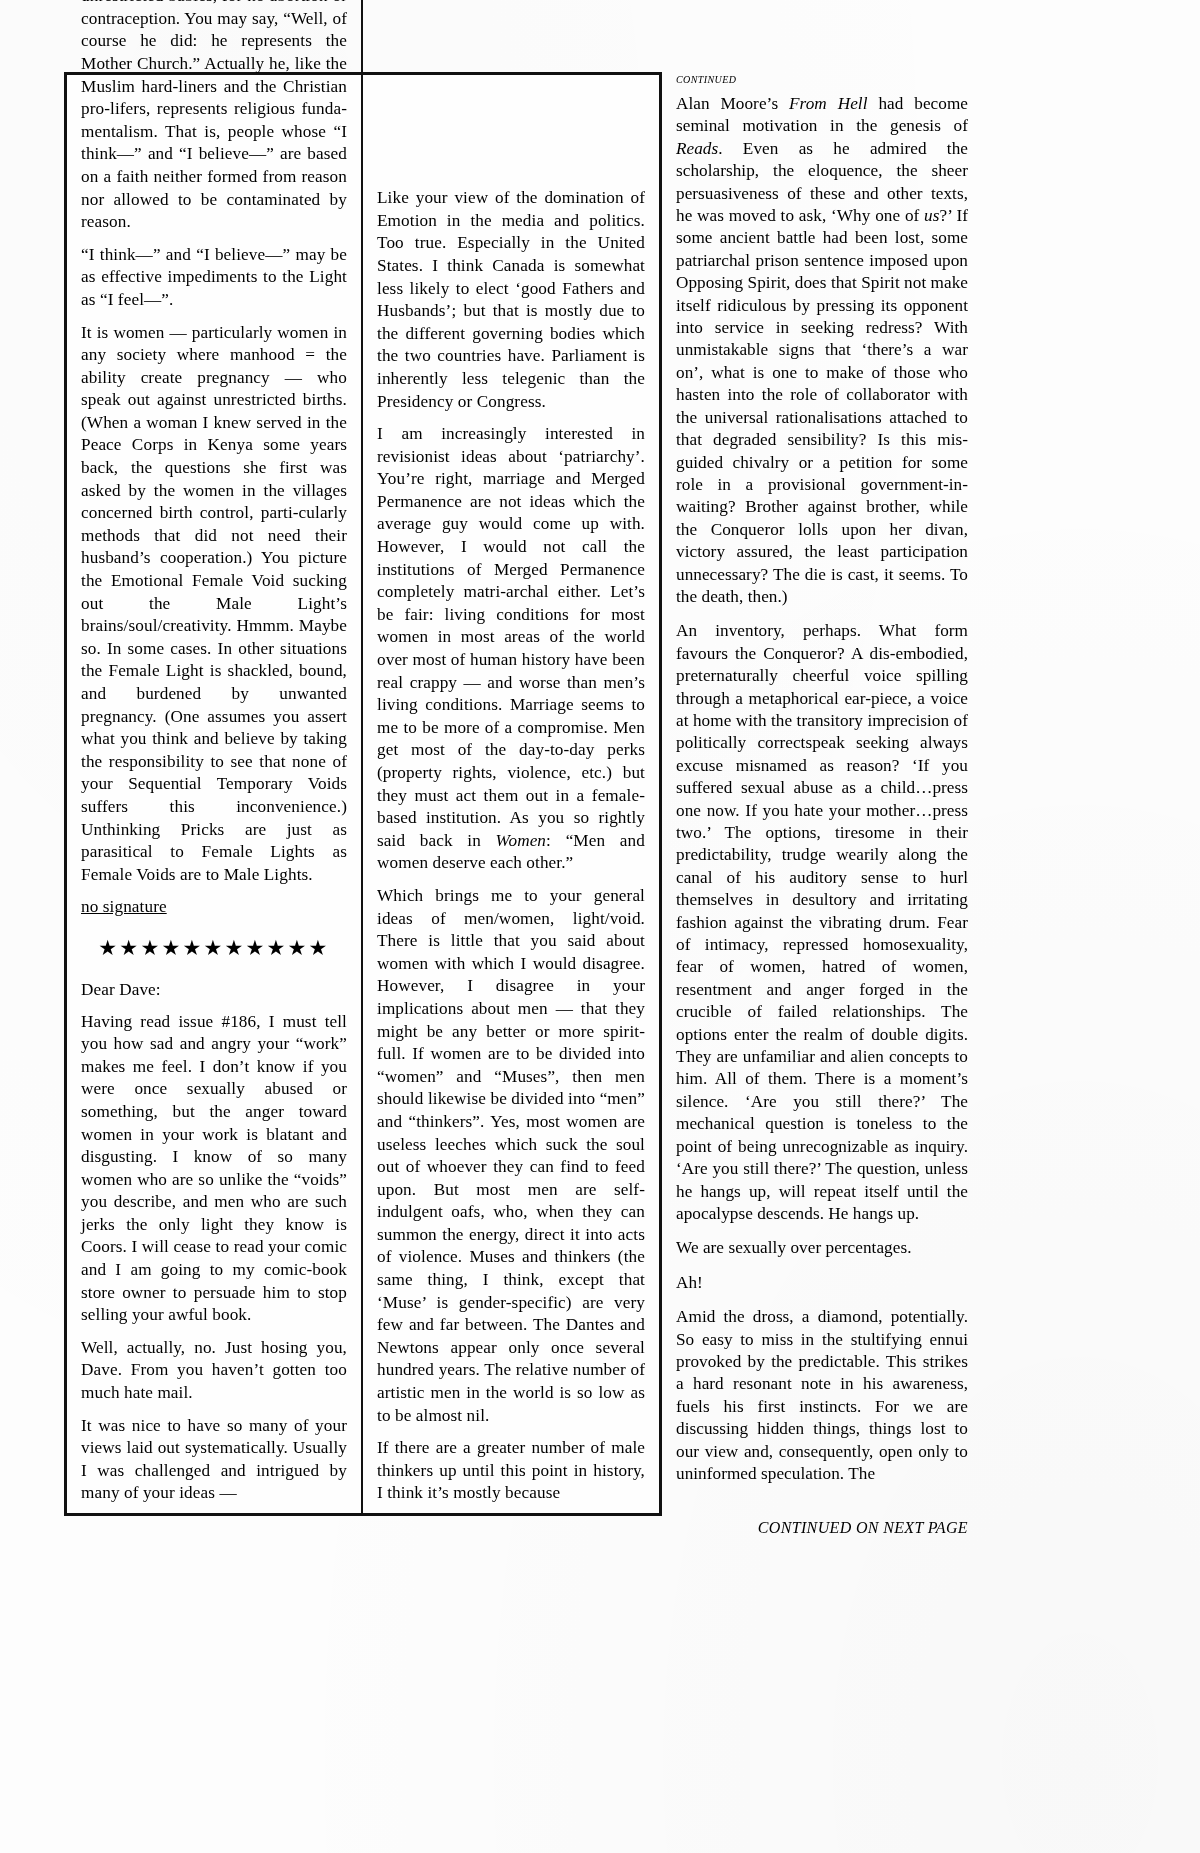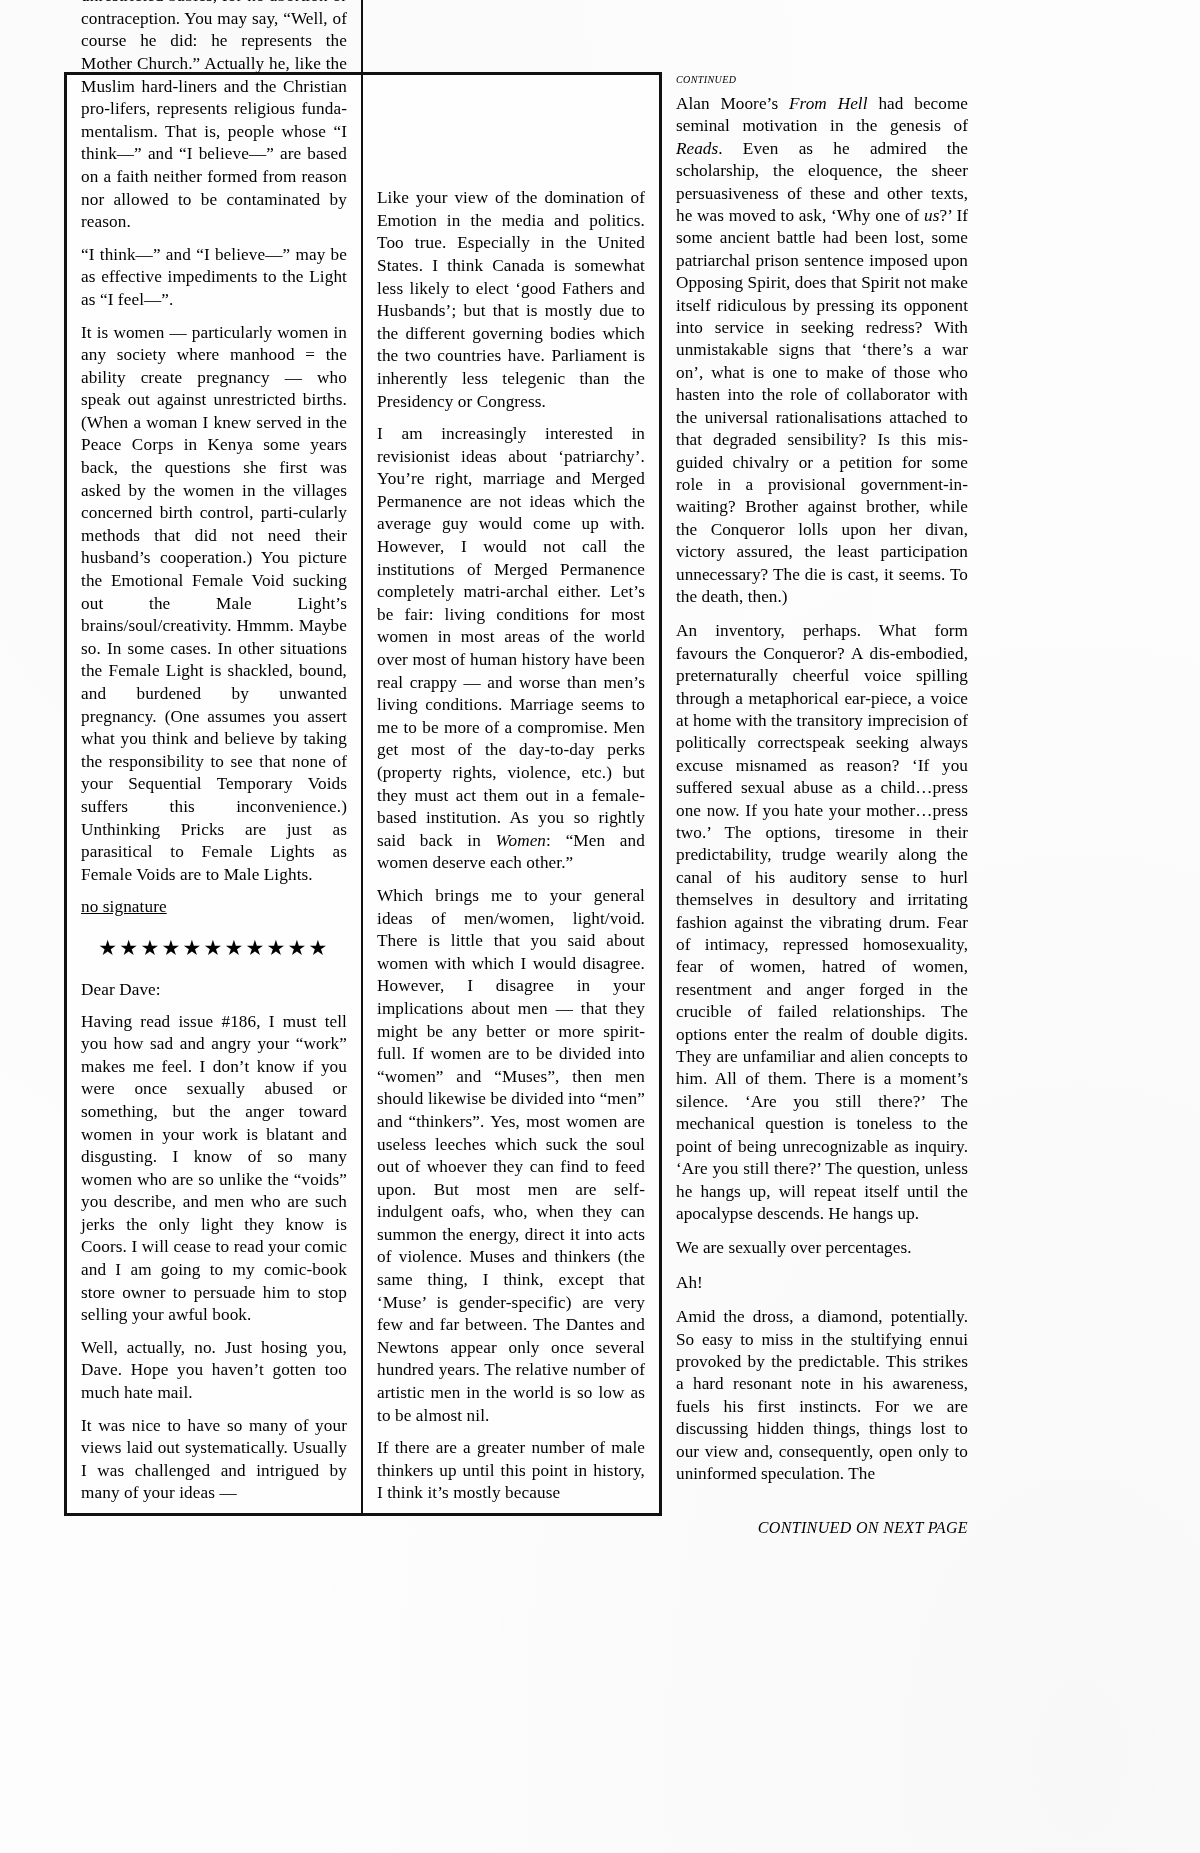--- a/index.html
+++ b/index.html
@@ -133,21 +133,21 @@
       <p>who argued most loudly for unrestricted babies, for no abortion or contraception. You may say, “Well, of course he did: he represents the Mother Church.” Actually he, like the Muslim hard-liners and the Christian pro-lifers, represents religious funda-mentalism. That is, people whose “I think—” and “I believe—” are based on a faith neither formed from reason nor allowed to be contaminated by reason.</p>
       <p>“I think—” and “I believe—” may be as effective impediments to the Light as “I feel—”.</p>
       <p>It is women — particularly women in any society where manhood = the ability create pregnancy — who speak out against unrestricted births. (When a woman I knew served in the Peace Corps in Kenya some years back, the questions she first was asked by the women in the villages concerned birth control, parti-cularly methods that did not need their husband’s cooperation.) You picture the Emotional Female Void sucking out the Male Light’s brains/soul/creativity. Hmmm. Maybe so. In some cases. In other situations the Female Light is shackled, bound, and burdened by unwanted pregnancy. (One assumes you assert what you think and believe by taking the responsibility to see that none of your Sequential Temporary Voids suffers this inconvenience.) Unthinking Pricks are just as parasitical to Female Lights as Female Voids are to Male Lights.</p>
 
       <p class="nosig">no signature</p>
 
       <div class="stars">★★★★★★★★★★★</div>
 
       <p class="salut">Dear Dave:</p>
       <p>Having read issue #186, I must tell you how sad and angry your “work” makes me feel. I don’t know if you were once sexually abused or something, but the anger toward women in your work is blatant and disgusting. I know of so many women who are so unlike the “voids” you describe, and men who are such jerks the only light they know is Coors. I will cease to read your comic and I am going to my comic-book store owner to persuade him to stop selling your awful book.</p>
-      <p>Well, actually, no. Just hosing you, Dave. Hope you haven’t gotten too much hate mail.</p>
+      <p>Well, actually, no. Just hosing you, Dave. From you haven’t gotten too much hate mail.</p>
       <p>It was nice to have so many of your views laid out systematically. Usually I was challenged and intrigued by many of your ideas —</p>
     </div>
 
     <div class="col right">
       <p>Like your view of the domination of Emotion in the media and politics. Too true. Especially in the United States. I think Canada is somewhat less likely to elect ‘good Fathers and Husbands’; but that is mostly due to the different governing bodies which the two countries have. Parliament is inherently less telegenic than the Presidency or Congress.</p>
       <p><span>I am increasingly interested in revisionist ideas about ‘patriarchy’. You’re right, marriage and Merged Permanence are not ideas which the average guy would come up with. However, I would not call the institutions of Merged Permanence completely matri-archal either. Let’s be fair: living conditions for most women in most areas of the world over most of human history have been real crappy — and worse than men’s living conditions. Marriage seems to me to be more of a compromise. Men get most of the day-to-day perks (property rights, violence, etc.) but they must act them out in a female-based institution. As you so rightly said back in </span><em class="ital">Women</em><span>: “Men and women deserve each other.”</span></p>
       <p>Which brings me to your general ideas of men/women, light/void. There is little that you said about women with which I would disagree. However, I disagree in your implications about men — that they might be any better or more spirit-full. If women are to be divided into “women” and “Muses”, then men should likewise be divided into “men” and “thinkers”. Yes, most women are useless leeches which suck the soul out of whoever they can find to feed upon. But most men are self-indulgent oafs, who, when they can summon the energy, direct it into acts of violence. Muses and thinkers (the same thing, I think, except that ‘Muse’ is gender-specific) are very few and far between. The Dantes and Newtons appear only once several hundred years. The relative number of artistic men in the world is so low as to be almost nil.</p>
       <p>If there are a greater number of male thinkers up until this point in history, I think it’s mostly because</p>
     </div>
 

